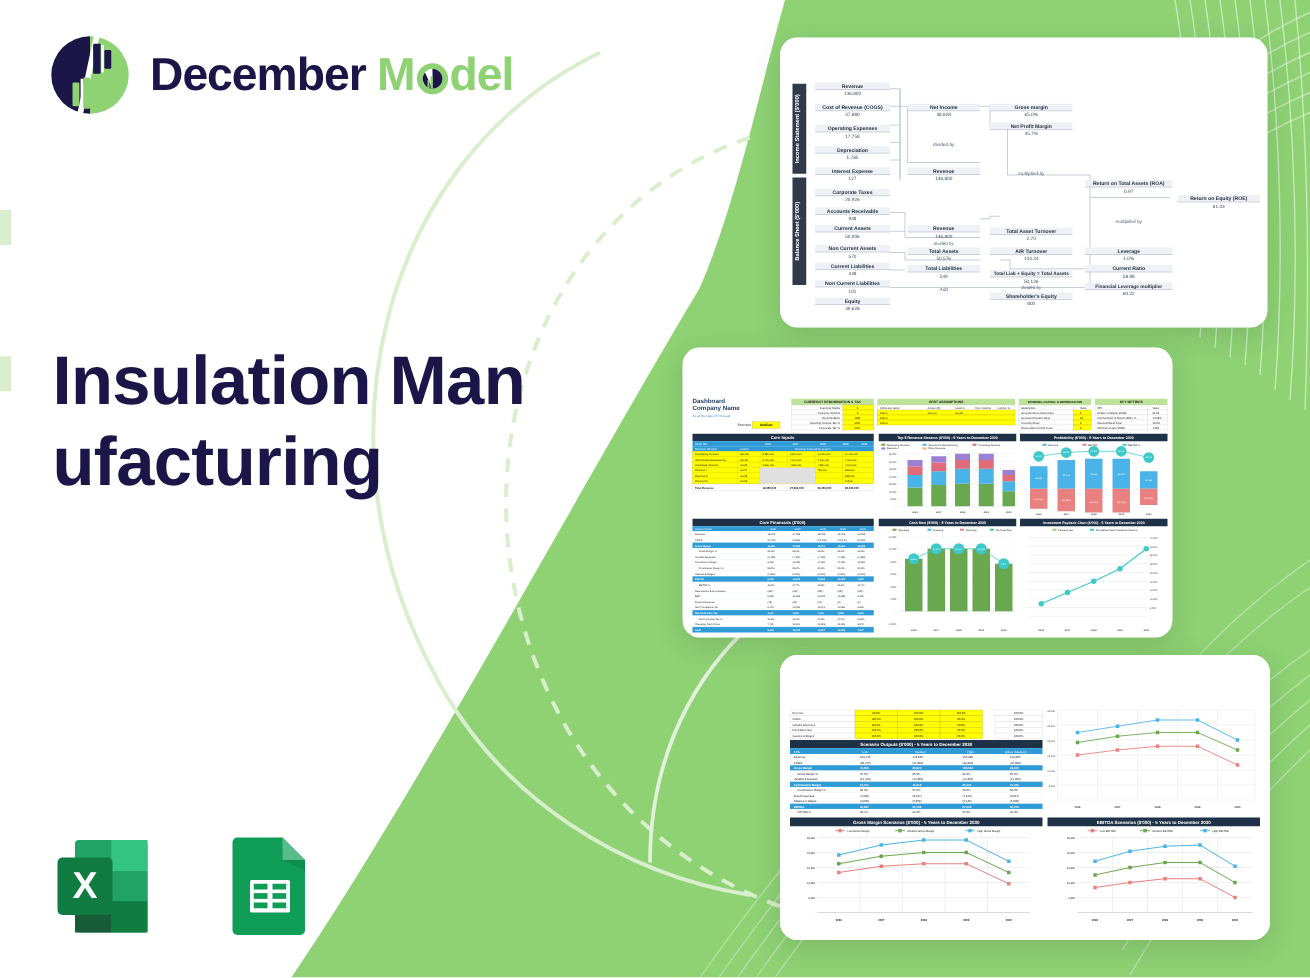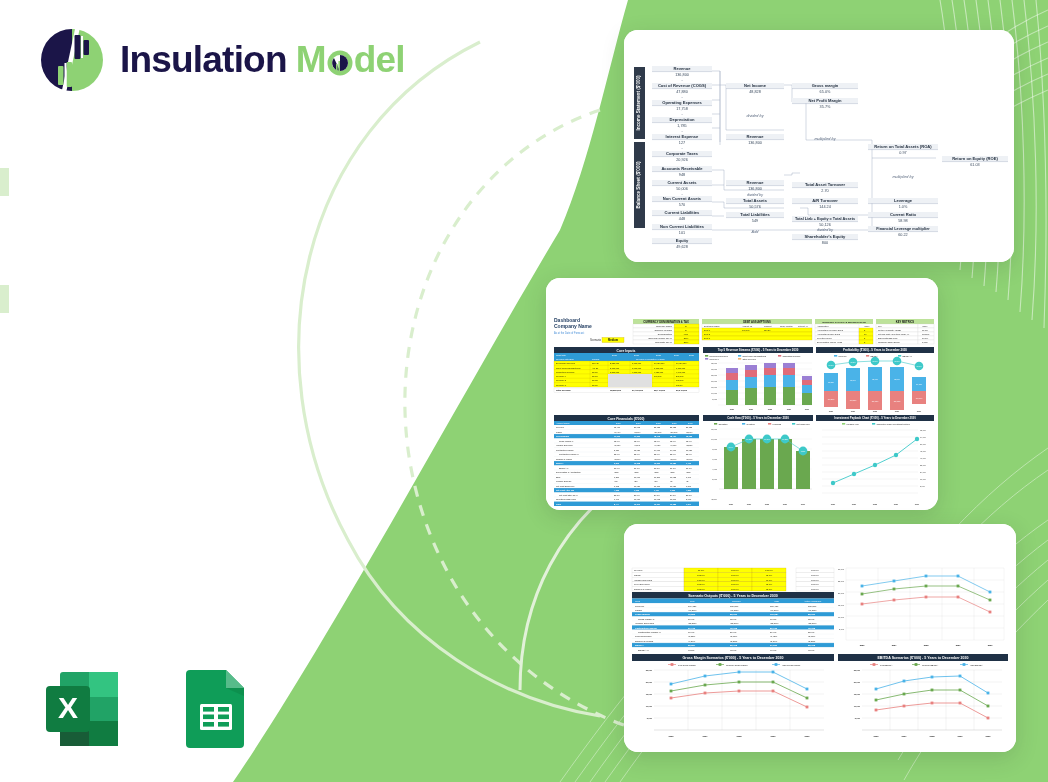--- a/index.html
+++ b/index.html
@@ -153,38 +153,39 @@
         <rect x="20" y="40" width="5.5" height="19" rx="1"></rect>
         <rect x="28.5" y="36" width="5.5" height="25" rx="1"></rect>
       </g>
       <path d="M34,52 L34,65 A31,31 0 0 1 15,57 Z" fill="#1b1548" opacity="0"></path>
       <g fill="#ffffff">
         <rect x="43" y="10" width="2" height="22"></rect>
         <rect x="26.5" y="37" width="2" height="24"></rect>
       </g>
     </svg>
     <div class="logo-text">
-      <span class="logo-word-1">Insulation</span>
+      <span class="logo-word-1">December</span>
       <span class="logo-word-2">
         <span>M</span>
         <svg class="logo-o" viewBox="0 0 26 26">
           <circle cx="13" cy="13" r="12.5" fill="#8ed274"></circle>
           <circle cx="13" cy="13" r="8" fill="#ffffff"></circle>
           <path d="M13,5 A8,8 0 0 1 13,21 Z" fill="#1b1548"></path>
           <path d="M13,21 A8,8 0 0 1 7,8 Z" fill="#1b1548"></path>
           <g fill="#8ed274">
             <rect x="9" y="14" width="1.6" height="7"></rect>
             <rect x="11.4" y="11" width="1.6" height="10"></rect>
           </g>
         </svg>
         <span>del</span>
       </span>
     </div>
   </div>
 
+  <h1 id="page-title">Insulation Manufacturing</h1>
 
   <div id="app-icons">
     <svg class="app-icon" viewBox="0 0 90 90">
       <rect x="22" y="8" width="58" height="74" rx="3" fill="#21a366"></rect>
       <rect x="51" y="8" width="29" height="25" fill="#33c481"></rect>
       <rect x="51" y="33" width="29" height="24" fill="#21a366"></rect>
       <rect x="51" y="57" width="29" height="25" fill="#107c41"></rect>
       <rect x="22" y="57" width="29" height="25" fill="#185c37"></rect>
       <rect x="22" y="33" width="29" height="24" fill="#107c41"></rect>
       <rect x="8" y="22" width="44" height="46" rx="4" fill="#107c41"></rect>

